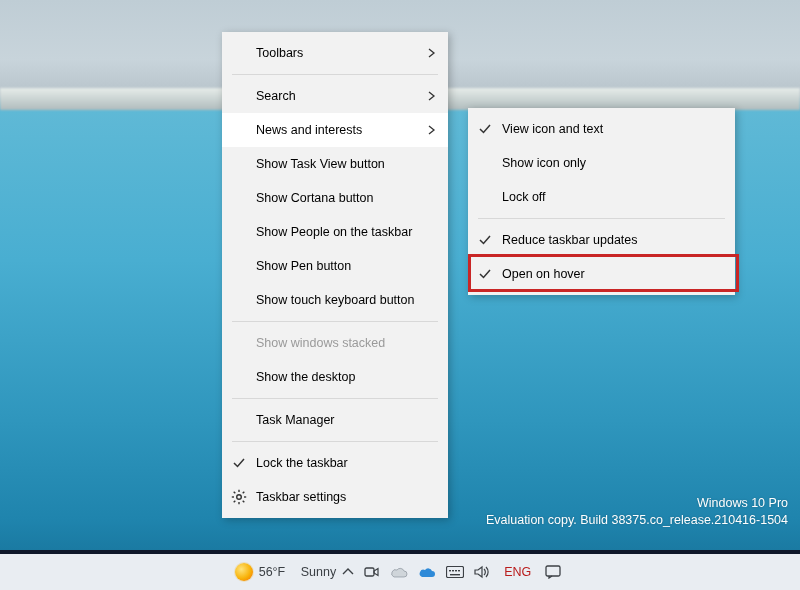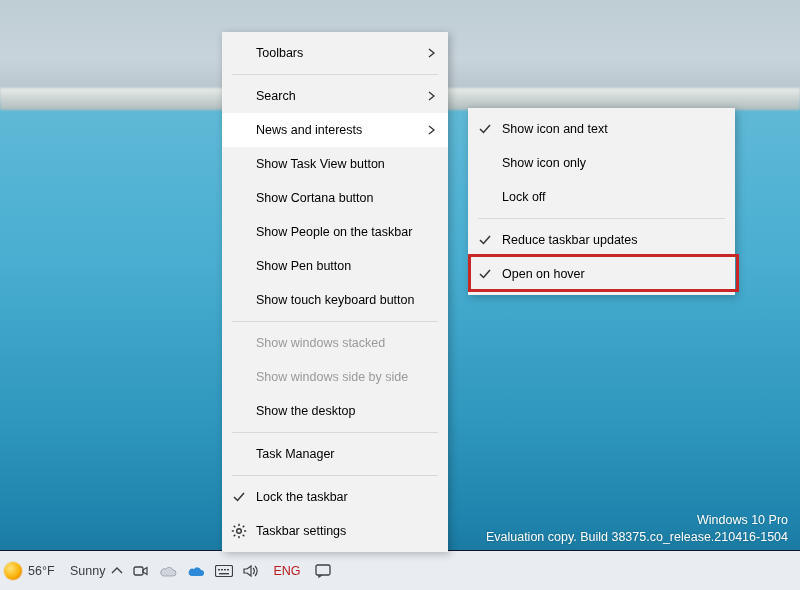--- a/index.html
+++ b/index.html
@@ -16,36 +16,36 @@
   }
   .shore {
     position: absolute; left: 0; right: 0; top: 88px; height: 22px;
     background: linear-gradient(#e6ece9, #b0bcbd);
     filter: blur(1px);
   }
 
   
   .taskbar {
     position: absolute; left: 0; right: 0; bottom: 0; height: 40px;
-    background: #e9edf2; border-top: 1px solid #0f172a;
-    display: flex; align-items: center; justify-content: flex-start;
+    background: #e9edf2; border-top: 4px solid #0f172a;
+    display: flex; align-items: center; justify-content: center;
     padding: 0 8px 0 4px;
   }
   .weather-pill { display: flex; align-items: center; gap: 6px; margin-right: 6px; }
   .sun-icon { width: 18px; height: 18px; border-radius: 50%;
     background: radial-gradient(circle at 35% 35%, #ffe37a, #f8b30a 55%, #f58a07 80%);
     box-shadow: 0 0 0 1px #e7a40a33; }
   .weather-text { color: #3a3f44; }
   .tray { display: flex; align-items: center; gap: 10px; color: #b91c1c; }
   .tray svg { display: block; }
   .lang { padding: 0 4px; }
 
   
   .watermark {
-    position: absolute; right: 12px; bottom: 44px; text-align: right;
+    position: absolute; right: 12px; bottom: 61px; text-align: right;
     color: #ffffff; text-shadow: 0 0 2px rgba(0,0,0,.25);
     line-height: 1.35;
   }
 
   
   .ctx {
     position: absolute; background: #f2f2f2;
     box-shadow: 2px 2px 8px rgba(0,0,0,.25);
     padding: 4px 0;
   }
@@ -184,23 +184,20 @@
     </div>
     <div class="row">
       <span>Show Pen button</span>
     </div>
     <div class="row">
       <span>Show touch keyboard button</span>
     </div>
     <div class="sep"></div>
     <div class="row disabled">
       <span>Show windows stacked</span>
-    </div>
-    <div class="row disabled">
-      <span>Show windows side by side</span>
     </div>
     <div class="row">
       <span>Show the desktop</span>
     </div>
     <div class="sep"></div>
     <div class="row">
       <span>Task Manager</span>
     </div>
     <div class="sep"></div>
     <div class="row">
@@ -231,21 +228,21 @@
     </div>
   </div>
 
 <div id="ctx-sub" class="ctx">
     <div class="row">
       <span class="lefticon">
         <svg width="14" height="14" viewBox="0 0 14 14">
           <path d="M2 7 L5.5 10.5 L12 3" fill="none" stroke="#333" stroke-width="1.5"></path>
         </svg>
       </span>
-      <span>Show icon and text</span>
+      <span>View icon and text</span>
     </div>
     <div class="row">
       <span>Show icon only</span>
     </div>
     <div class="row">
       <span>Lock off</span>
     </div>
     <div class="sep"></div>
     <div class="row">
       <span class="lefticon">

